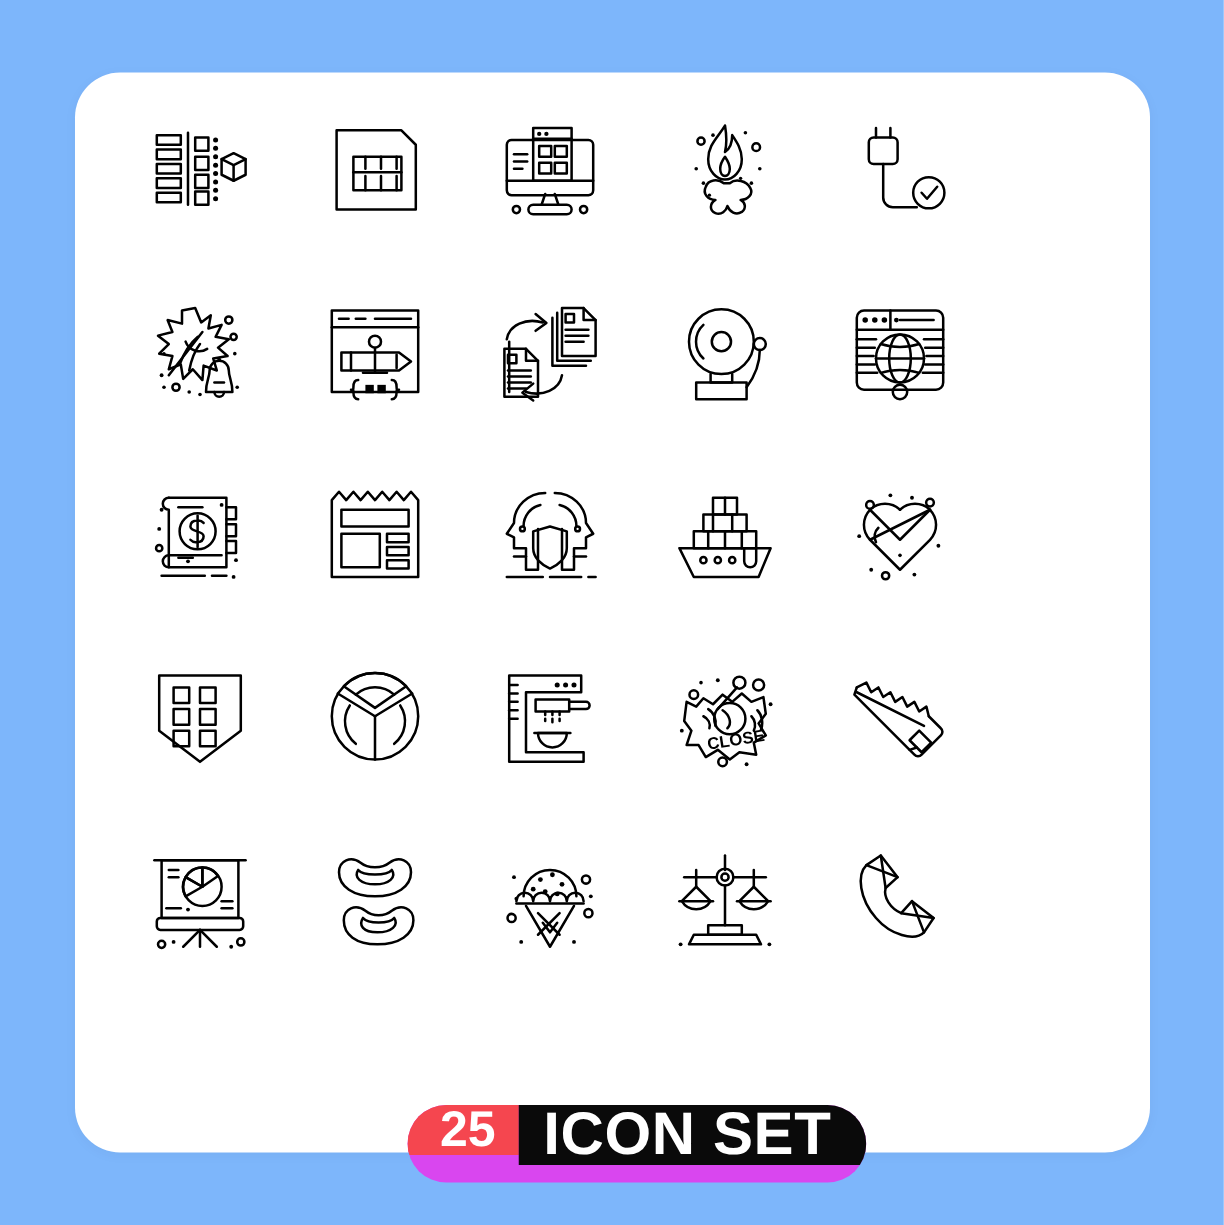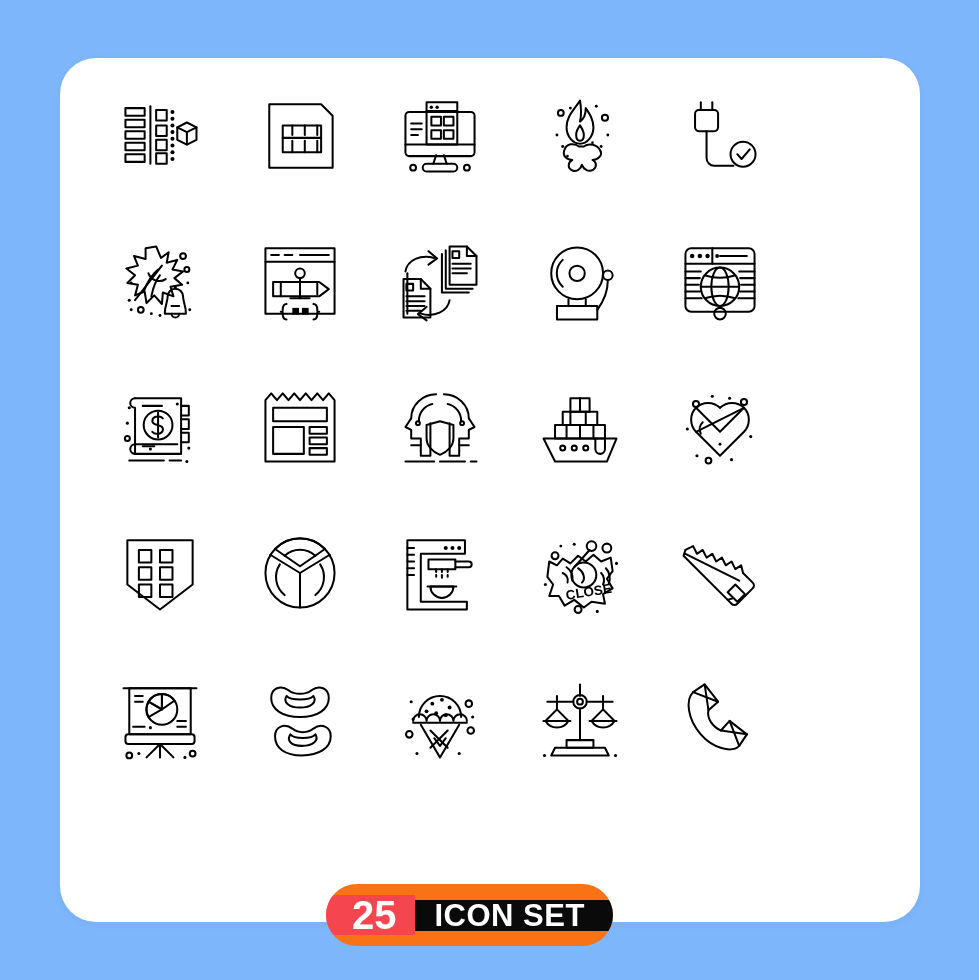--- a/index.html
+++ b/index.html
@@ -58,41 +58,41 @@
   .icon-fill {
     fill: #000000;
     stroke: none;
   }
   .badge {
     position: absolute;
     left: 326px;
     top: 884px;
     height: 62px;
     display: flex;
-    align-items: center;
+    align-items: flex-start;
     border-radius: 31px;
     overflow: hidden;
-    background: #f97316;
+    background: #d946ef;
   }
   .badge-count {
     background: #f5464f;
     color: #ffffff;
     font-size: 40px;
     font-weight: bold;
     letter-spacing: 0px;
     display: flex;
     align-items: center;
     justify-content: center;
     padding: 0 18px 0 26px;
     line-height: 1;
   }
   .badge-label {
     background: #0a0a0a;
     color: #ffffff;
-    font-size: 31px;
+    font-size: 48px;
     font-weight: bold;
     letter-spacing: 0.5px;
     display: flex;
     align-items: center;
     justify-content: center;
     padding: 0 28px 0 20px;
     line-height: 1;
   }
 </style>
 </head>

